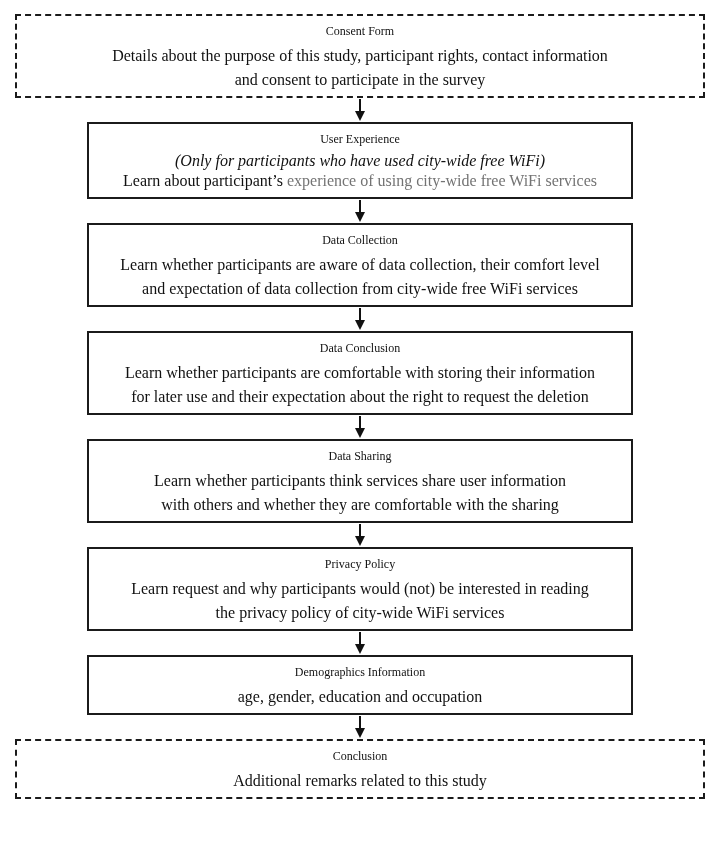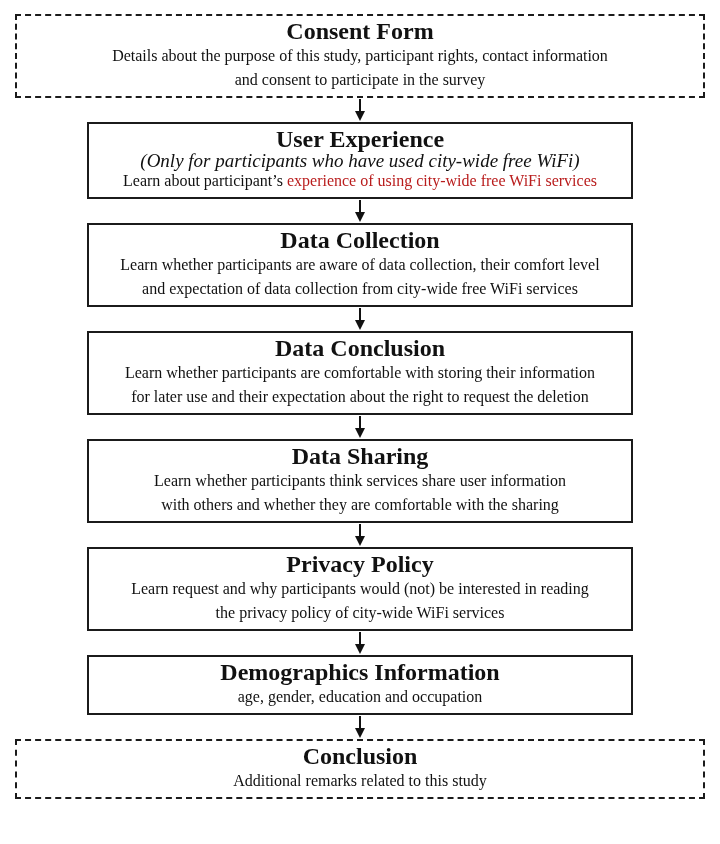--- a/index.html
+++ b/index.html
@@ -29,39 +29,39 @@
     border: 2px solid #1b1b1b;
     background: #ffffff;
     text-align: center;
     padding: 2px 12px 4px;
   }
   .box.dashed {
     width: 690px;
     border-style: dashed;
   }
   .box-title {
-    font-weight: bold;
-    font-size: 24px;
+    font-weight: normal;
+    font-size: 12px;
     line-height: 26px;
     white-space: nowrap;
     text-align: center;
   }
   .box-note {
     font-style: italic;
-    font-size: 19px;
+    font-size: 16px;
     line-height: 17px;
     white-space: nowrap;
   }
   .box-line {
     font-size: 16px;
     line-height: 24px;
     white-space: nowrap;
   }
   .muted {
-    color: #b91c1c;
+    color: #737373;
     text-align: right;
   }
   .arrow {
     height: 24px;
     display: flex;
     flex-direction: column;
     align-items: center;
     justify-content: center;
   }
   .arrow-line {

